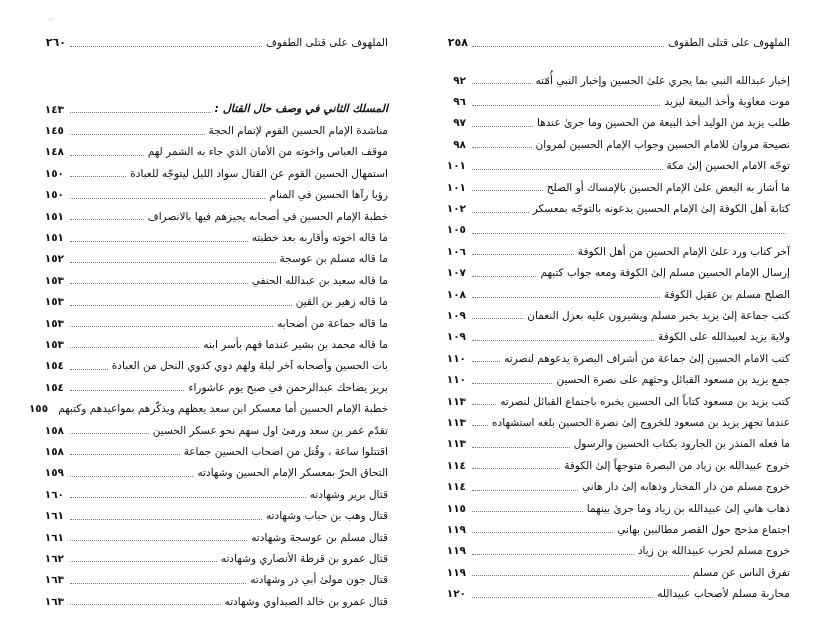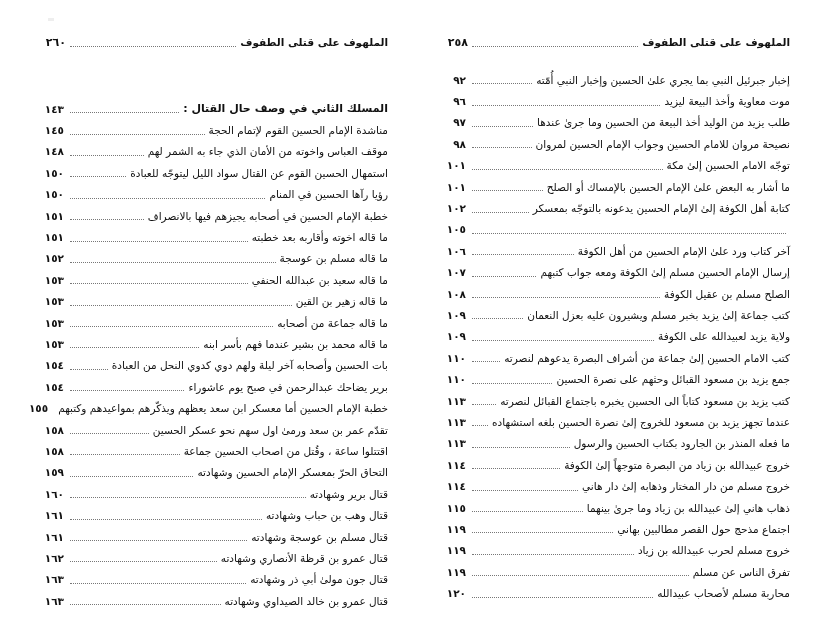--- a/index.html
+++ b/index.html
@@ -29,21 +29,21 @@
       left: 0;
       right: 0;
       height: 16px;
       display: flex;
       flex-direction: row-reverse;
       align-items: center;
       direction: ltr;
     }
     .running-header .title {
       font-size: 10.5px;
-      font-weight: bold;
+      font-weight: normal;
       white-space: nowrap;
       direction: rtl;
       text-align: right;
     }
     .running-header .leader {
       flex: 1;
       border-bottom: 1px dotted #777;
       margin: 0 4px;
       height: 0;
       transform: translateY(4px);
@@ -74,20 +74,21 @@
     }
     .toc-row .entry {
       font-size: 10.5px;
       white-space: nowrap;
       direction: rtl;
       font-family: "DejaVu Sans", sans-serif;
     }
     .toc-row.section .entry {
       font-weight: bold;
       font-size: 11px;
+      font-style: italic;
     }
     .toc-row .leader {
       flex: 1;
       border-bottom: 1px dotted #777;
       margin: 0 4px 0 6px;
       height: 0;
       transform: translateY(4px);
     }
     .toc-row .pnum {
       font-size: 10.5px;
@@ -242,21 +243,21 @@
 </section>
 
 <section class="page page-right">
   <div class="running-header">
     <span class="title">الملهوف على قتلى الطفوف</span>
     <span class="leader"></span>
     <span class="pnum">٢٥٨</span>
   </div>
   <ul class="toc" id="toc-right">
       <li class="toc-row">
-        <span class="entry">إخبار جبرئيل النبي بما يجري علىٰ الحسين وإخبار النبي أُمّته</span>
+        <span class="entry">إخبار عبدالله النبي بما يجري علىٰ الحسين وإخبار النبي أُمّته</span>
         <span class="leader"></span>
         <span class="pnum">٩٢</span>
       </li>
       <li class="toc-row">
         <span class="entry">موت معاوية وأخذ البيعة ليزيد</span>
         <span class="leader"></span>
         <span class="pnum">٩٦</span>
       </li>
       <li class="toc-row">
         <span class="entry">طلب يزيد من الوليد أخذ البيعة من الحسين وما جرىٰ عندها</span>

